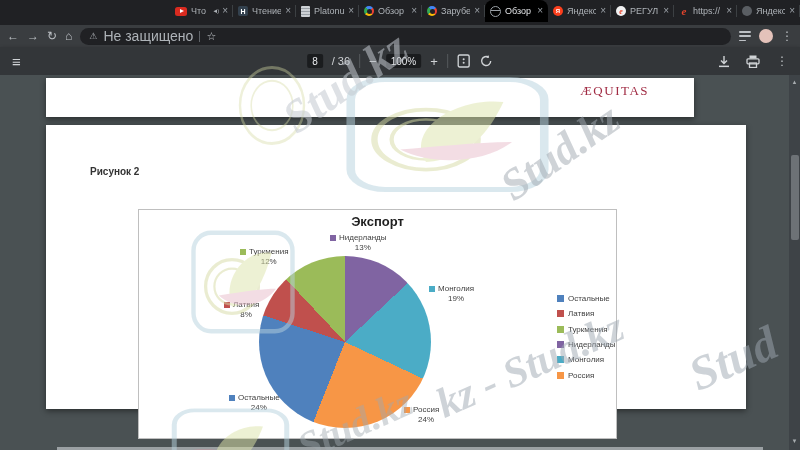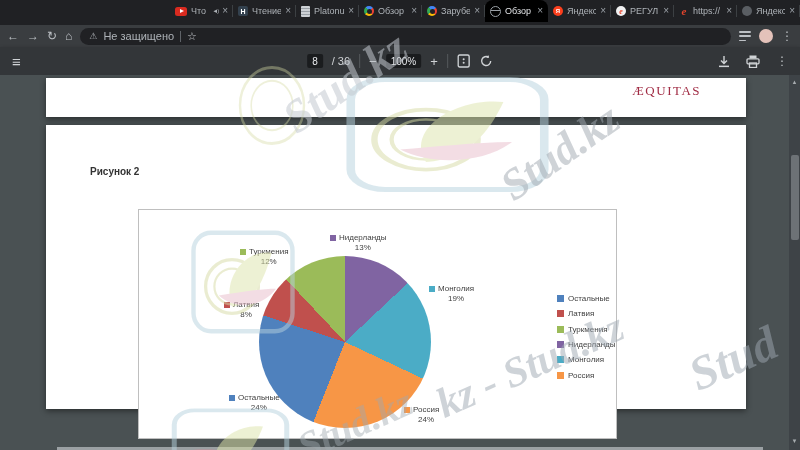--- a/index.html
+++ b/index.html
@@ -48,21 +48,21 @@
   .wc{width:29px;height:25px;display:flex;align-items:center;justify-content:center;color:#c3c7ca;font-size:11px;}
   .maxbox{width:8px;height:8px;border:1px solid #c3c7ca;display:block;}
 
   
   .urlrow{position:absolute;left:0;top:25px;width:800px;height:22px;background:#3a3d40;
           display:flex;align-items:center;padding:0 7px;box-sizing:border-box;gap:8px;}
   .navic{color:#bdc1c5;font-size:12px;line-height:1;flex:none;}
   .pill{flex:1;height:17px;background:#202124;border-radius:9px;display:flex;align-items:center;
         padding:0 9px;gap:6px;min-width:0;}
   .warn{color:#aeb3b8;font-size:9px;}
-  .sectext{color:#aeb3b8;font-size:11px;white-space:nowrap;text-align:center;}
+  .sectext{color:#aeb3b8;font-size:14px;white-space:nowrap;text-align:center;}
   .pilldiv{width:1px;height:11px;background:#5f6368;flex:none;}
   .urltext{flex:1;min-width:0;font-size:10.5px;white-space:nowrap;overflow:hidden;}
   .urldomain{color:#e8eaed;}
   .urlpath{color:#9aa0a6;}
   .star{color:#bdc1c5;font-size:11px;flex:none;}
   .rlbars{width:12px;height:10px;display:flex;flex-direction:column;justify-content:space-between;flex:none;}
   .rlbars i{display:block;height:1.5px;background:#bdc1c5;border-radius:1px;}
   .rlbars i:nth-child(3){width:60%;}
   .avatar{width:14px;height:14px;border-radius:50%;background:#e4c2ba;flex:none;}
   .dots{color:#bdc1c5;font-size:12px;flex:none;}
@@ -77,21 +77,21 @@
                color:#d0d3d6;font-size:11px;}
   .chip{background:#1a1c1e;color:#e8eaed;font-size:10px;padding:1.5px 5px;border-radius:2px;}
   .vsep{width:1px;height:14px;background:#55595d;}
   .zbtn{font-size:13px;color:#d0d3d6;}
   .tico{display:block;}
   .rightgroup{margin-left:auto;display:flex;align-items:center;gap:16px;color:#d0d3d6;}
 
   
   .viewport{position:absolute;left:0;top:75px;width:800px;height:375px;background:#4a5153;}
   .page{position:absolute;background:#fff;box-shadow:0 2px 6px rgba(0,0,0,.45);}
-  .page1{left:46px;top:3px;width:700px;height:39px;}
+  .page1{left:46px;top:3px;width:648px;height:39px;}
   .aequitas{position:absolute;right:45px;top:5px;font-family:"Liberation Serif",serif;
             font-size:13px;color:#a12c44;letter-spacing:1.5px;}
   .page2{left:46px;top:50px;width:700px;height:284px;}
   .caption{position:absolute;left:44px;top:41px;font-size:10px;font-weight:700;color:#333;}
   .chartframe{position:absolute;left:92px;top:84px;width:479px;height:230px;background:#fff;
               border:1px solid #bfbfbf;box-sizing:border-box;}
   .charttitle{position:absolute;left:0;top:4px;width:100%;text-align:center;
               font-size:13px;font-weight:700;color:#1f1f1f;}
   .pie{position:absolute;left:120px;top:46px;width:172px;height:172px;border-radius:50%;}
   .pl{position:absolute;display:flex;gap:3px;font-size:8px;color:#3f3f3f;line-height:1.3;}
@@ -245,20 +245,21 @@
     </div>
   </div>
 
   <div class="viewport">
     <div class="page page1">
       <span class="aequitas">ÆQUITAS</span>
     </div>
     <div class="page page2">
       <span class="caption">Рисунок 2</span>
       <div class="chartframe">
+        <div class="charttitle">Экспорт</div>
         <div class="pie" id="pie" style="background: conic-gradient(rgb(128, 100, 162) 0%, rgb(128, 100, 162) 13%, rgb(75, 172, 198) 13%, rgb(75, 172, 198) 32%, rgb(247, 150, 70) 32%, rgb(247, 150, 70) 56%, rgb(79, 129, 189) 56%, rgb(79, 129, 189) 80%, rgb(192, 80, 77) 80%, rgb(192, 80, 77) 88%, rgb(155, 187, 89) 88%, rgb(155, 187, 89) 100%);"></div>
         <div id="pielabels">
             <div class="pl" style="left: 191px; top: 23px;">
               <span class="sw" style="background: rgb(128, 100, 162);"></span>
               <span class="tx">
                 <div>Нидерланды</div>
                 <div>13%</div>
               </span>
             </div>
             <div class="pl" style="left: 290px; top: 74px;">

